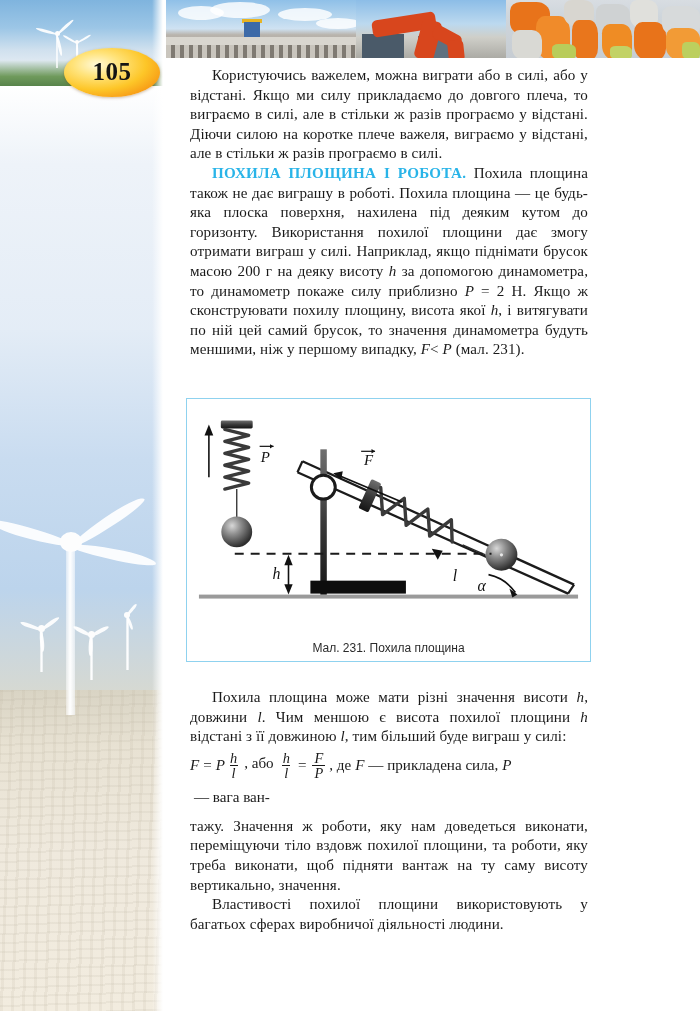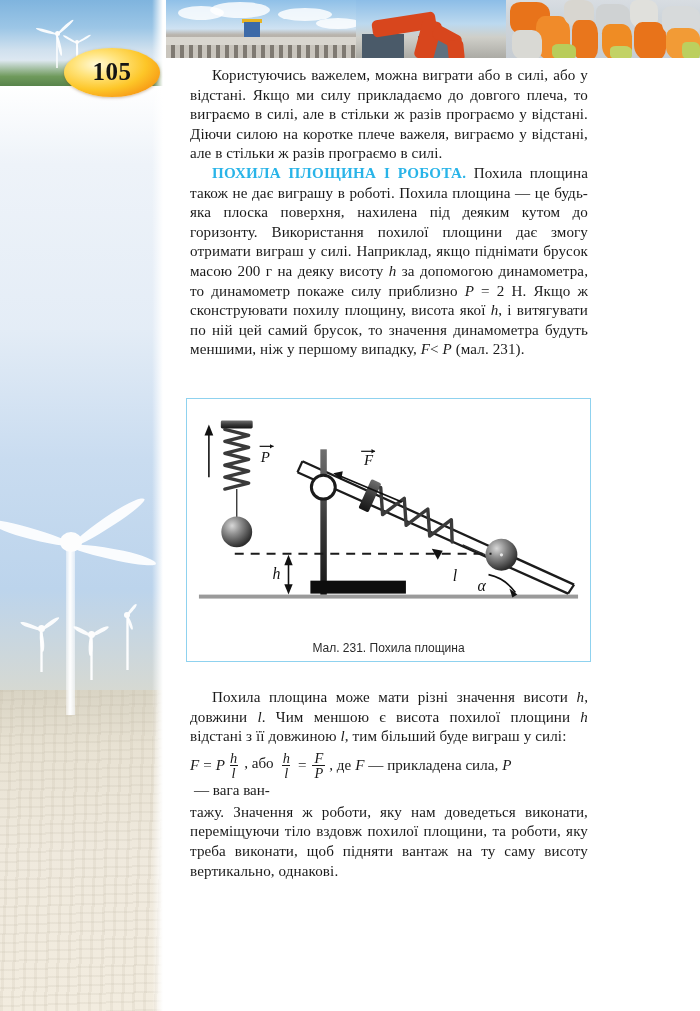--- a/index.html
+++ b/index.html
@@ -420,19 +420,20 @@
       </span>
       <span style="margin:0 3px;">=</span>
       <span class="frac">
         <span class="num">F</span>
         <span class="den">P</span>
       </span>
       <span style="margin:0 4px 0 1px;">, де</span>
       <span class="it">F</span>
       <span style="margin:0 4px;">— прикладена сила,</span>
       <span class="it">P</span>
-      <span style="margin:0 4px;">— вага ван-</span>
-    </div>
-
-    <p class="body gap-sm">тажу. Значення ж роботи, яку нам доведеться виконати, переміщуючи тіло вздовж похилої площини, та роботи, яку треба виконати, щоб підняти вантаж на ту саму висоту вертикально, однакові.</p>
+      <span style="margin:7px 4px;">— вага ван-</span>
+    </div>
+
+    <p class="body gap-sm">тажу. Значення ж роботи, яку нам доведеться виконати, переміщуючи тіло вздовж похилої площини, та роботи, яку треба виконати, щоб підняти вантаж на ту саму висоту вертикально, значення.</p>
+    <p class="body indent">Властивості похилої площини використовують у багатьох сферах виробничої діяльності людини.</p>
   </div>
 
 </div>
 
 </body></html>

